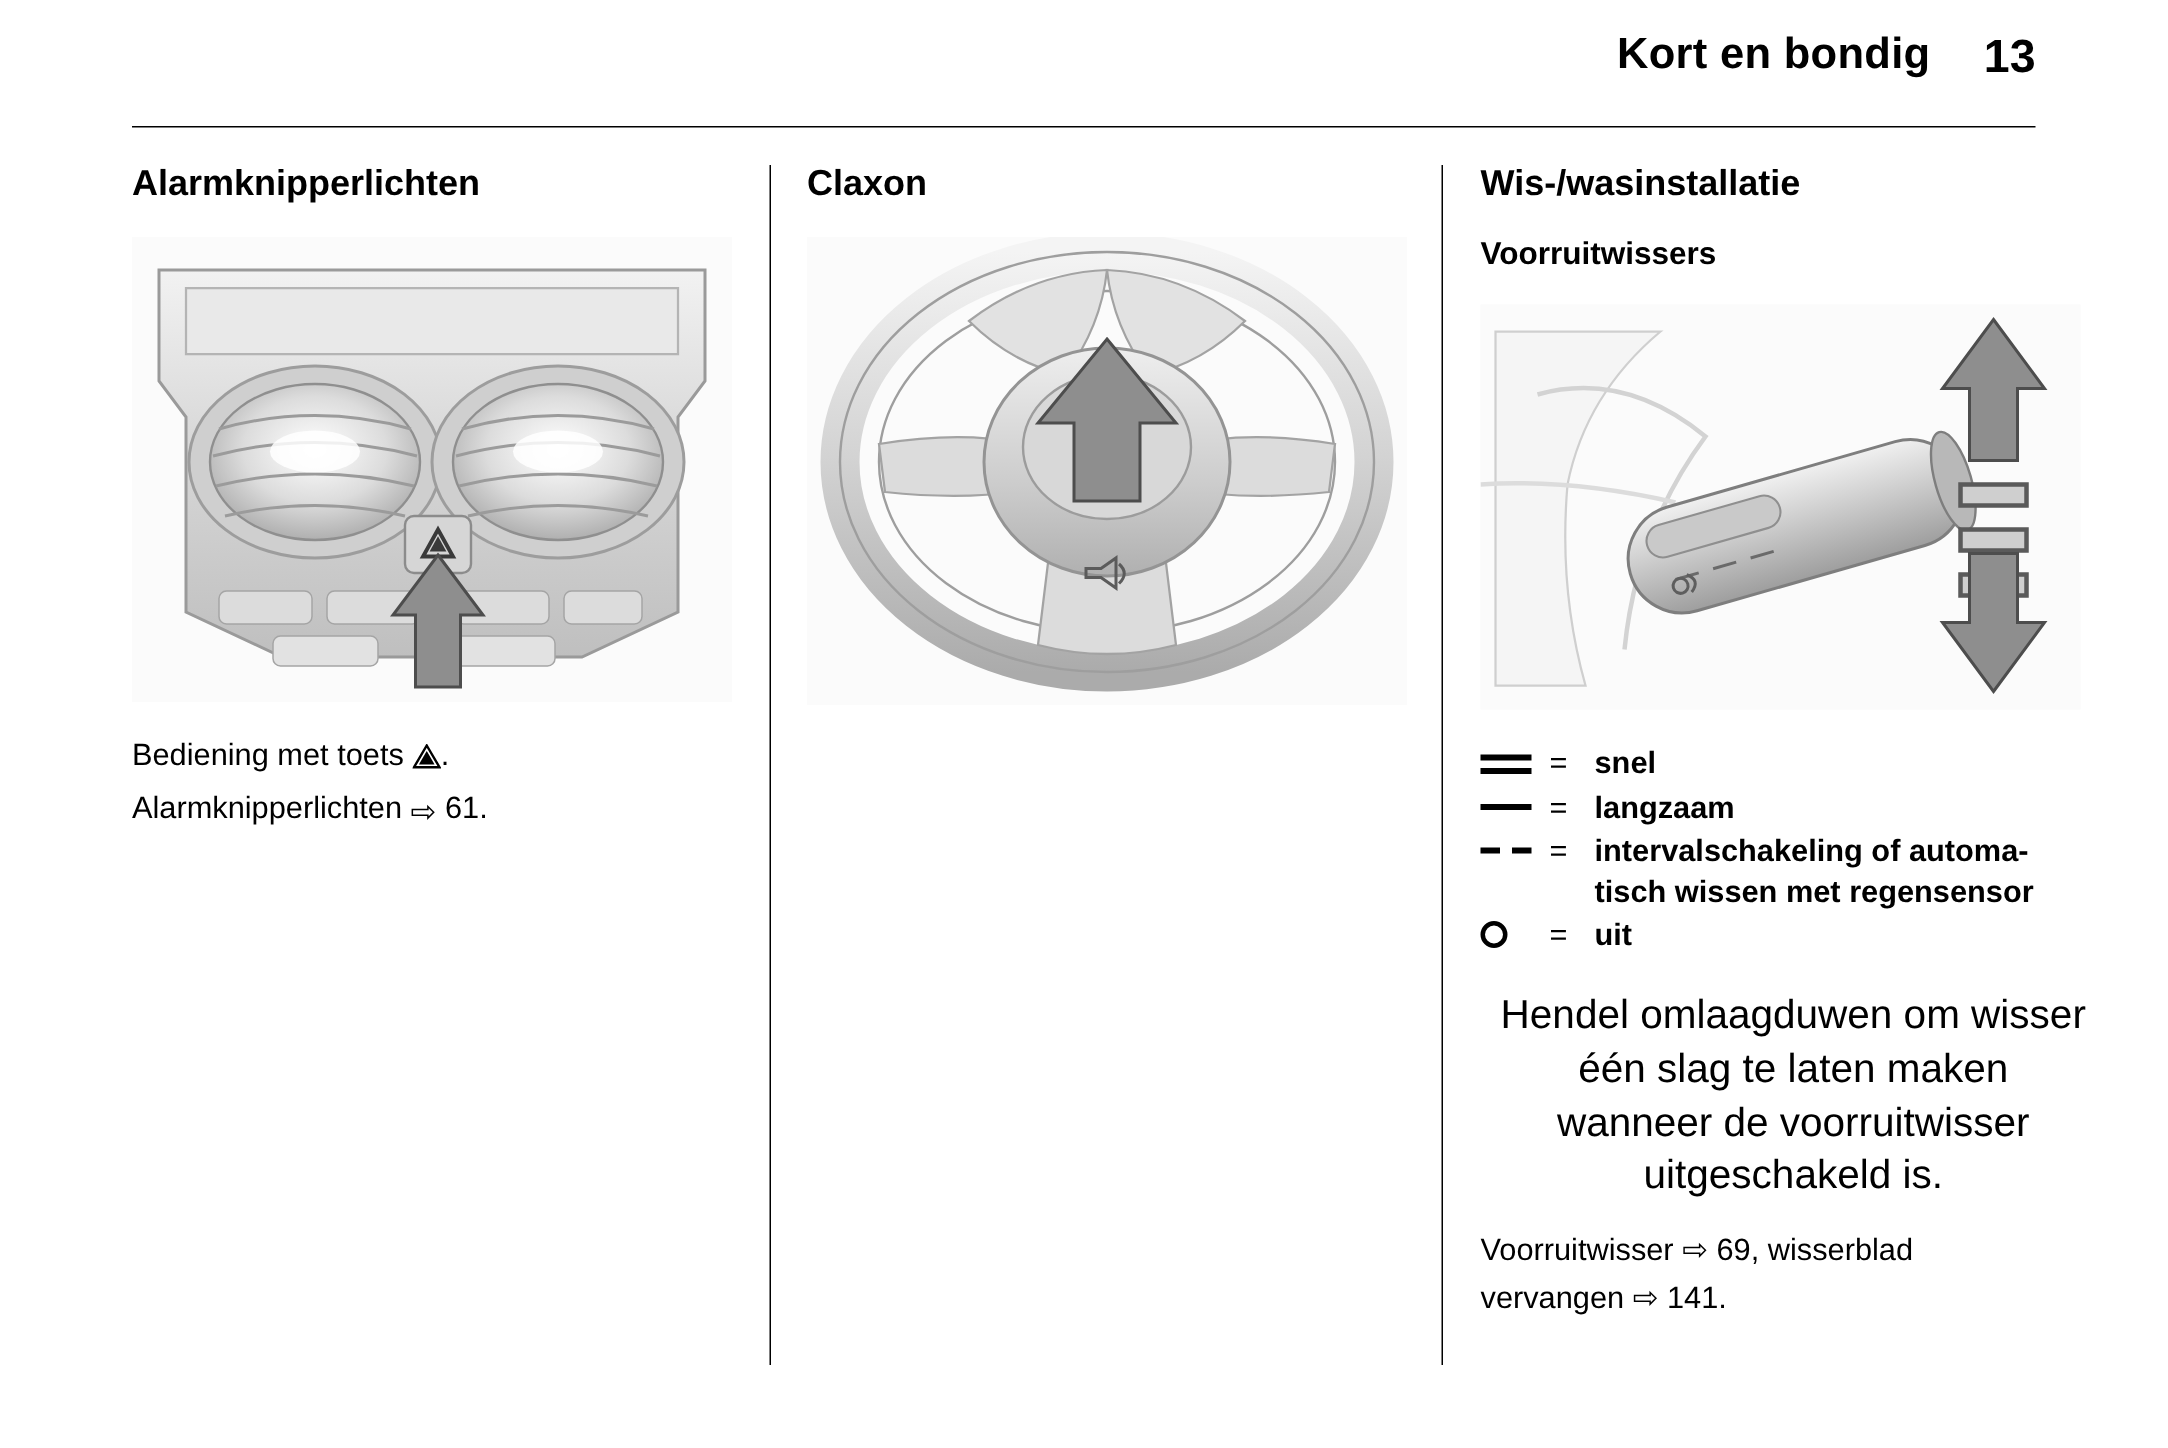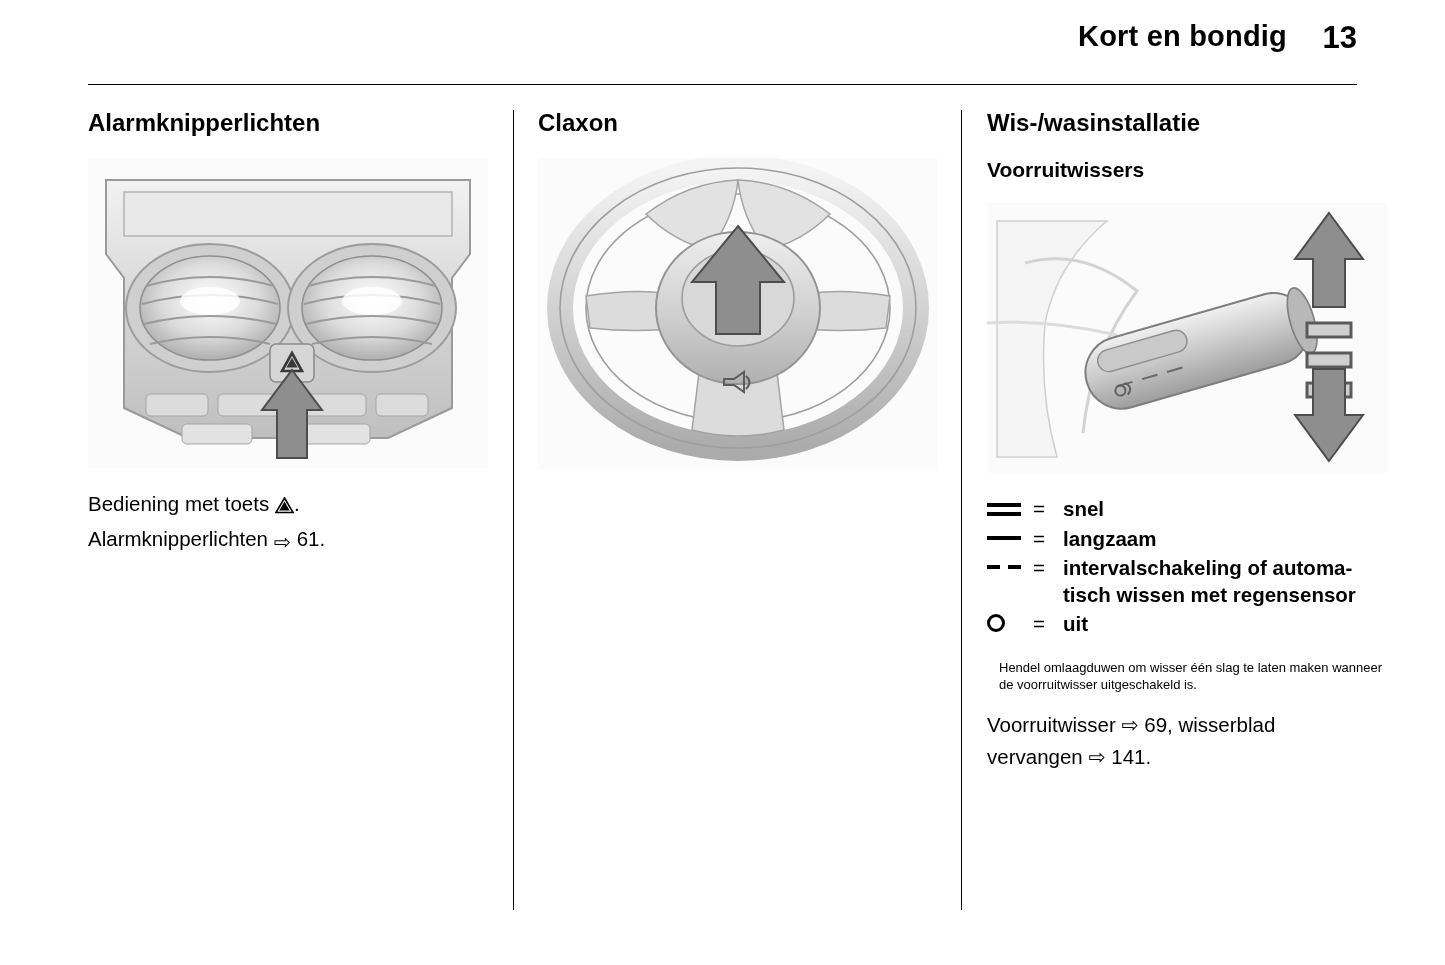--- a/index.html
+++ b/index.html
@@ -83,23 +83,24 @@
     font-weight: bold;
     margin: 16px 0 22px 0;
     line-height: 1.1;
   }
   p.body-text {
     font-size: 20.5px;
     line-height: 1.35;
     margin: 4px 0 4px 0;
   }
   p.para {
-    font-size: 13px;
+    font-size: 27px;
     line-height: 1.33;
     margin: 0 0 18px 12px;
+    text-align: center;
   }
   .figure {
     position: relative;
     background: #fbfbfb;
     margin-bottom: 22px;
   }
   
   .legend {
     margin: 10px 0 22px 0;
   }

